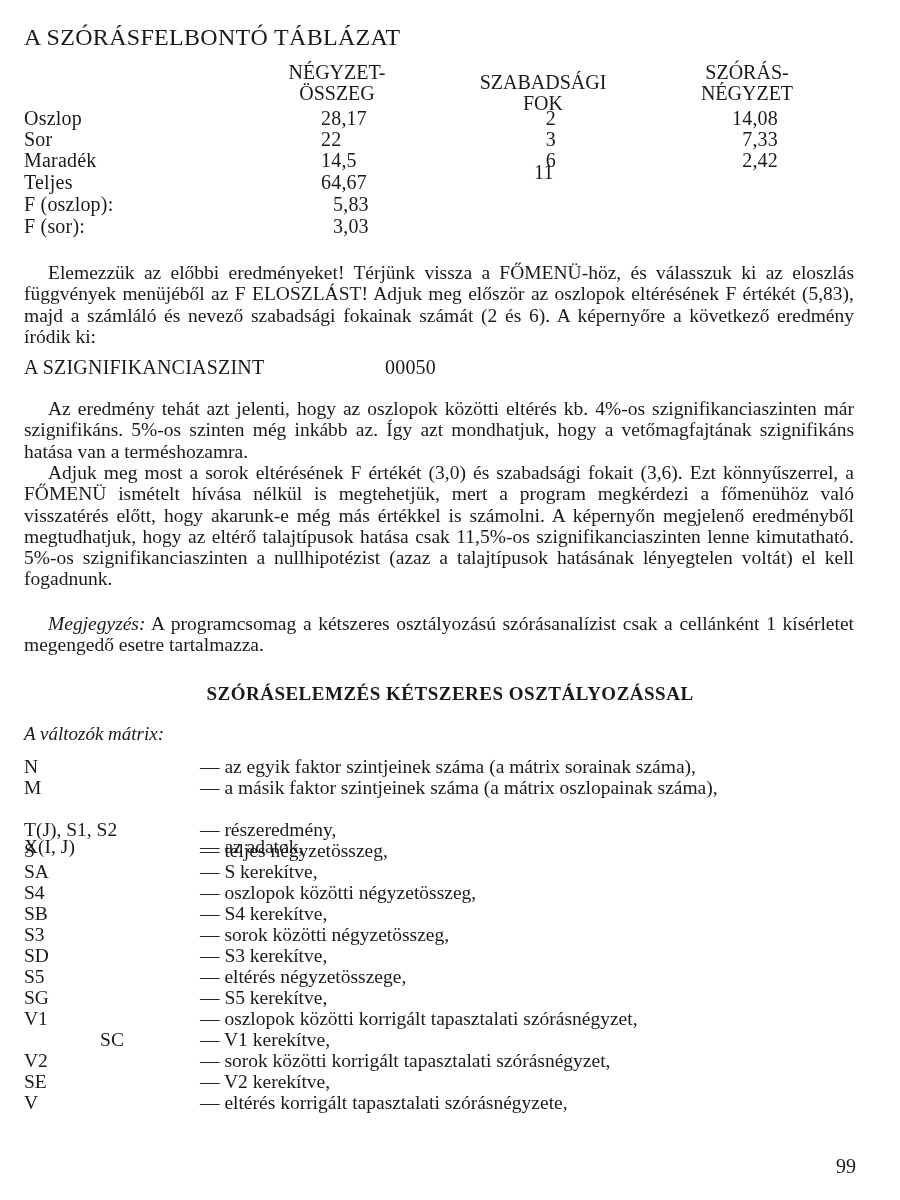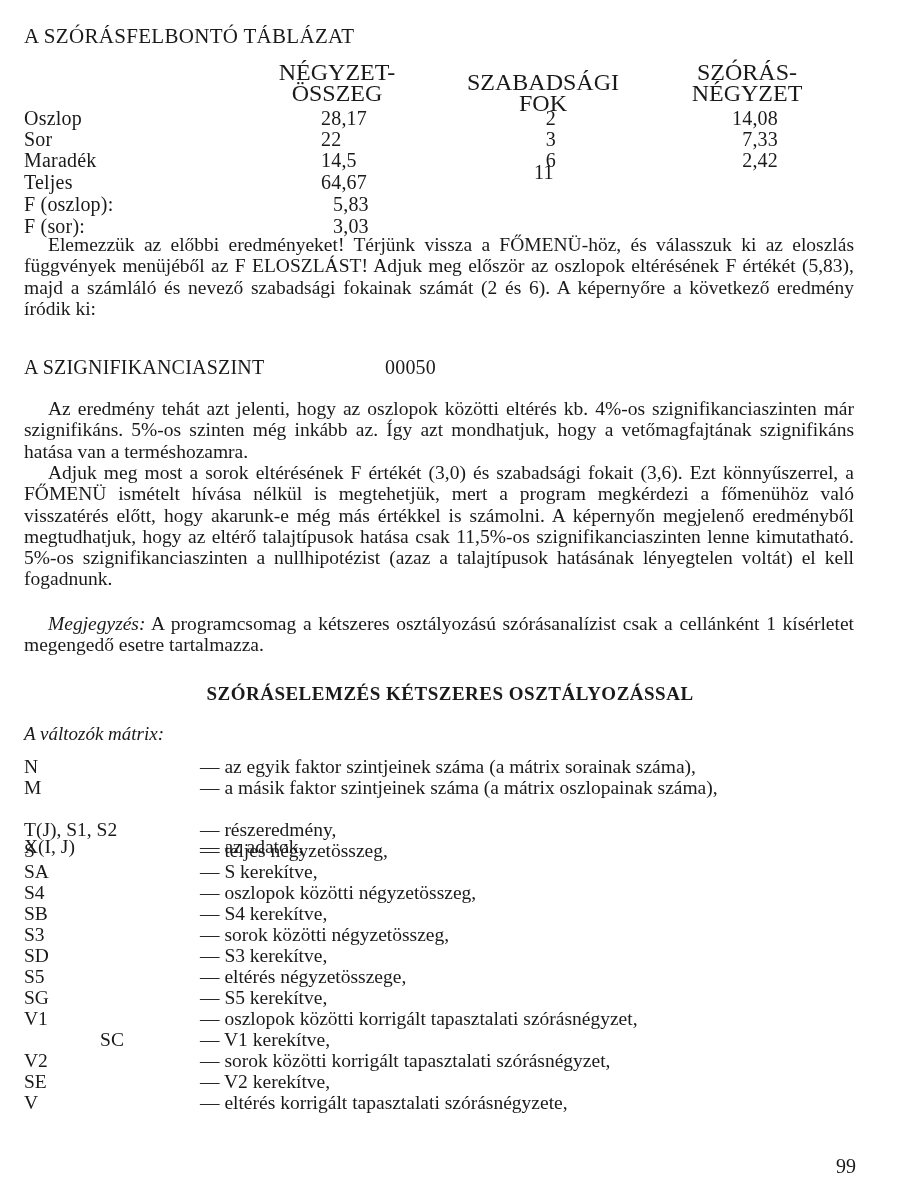--- a/index.html
+++ b/index.html
@@ -4,22 +4,22 @@
 <style>
   html, body { margin: 0; padding: 0; }
   body {
     width: 900px; height: 1200px; background: #ffffff; color: #1a1a1a;
     font-family: "Liberation Serif", "DejaVu Serif", serif;
     position: relative; overflow: hidden;
   }
   .page { position: absolute; left: 0; top: 0; width: 900px; height: 1200px; }
   .abs { position: absolute; white-space: nowrap; }
   .t { font-size: 20px; line-height: 21px; letter-spacing: 0.2px; }
-  .title { left: 24px; top: 24px; font-size: 21px; letter-spacing: 0.3px; }
-  .hdr { text-align: center; font-size: 24px; line-height: 21px; }
+  .title { left: 24px; top: 24px; font-size: 24px; letter-spacing: 0.3px; }
+  .hdr { text-align: center; font-size: 20px; line-height: 21px; }
   .rowlbl { left: 24px; }
   .num { text-align: right; }
   .para { position: absolute; left: 24px; width: 830px; font-size: 19.5px; line-height: 21.3px; text-align: justify; }
   .para p { margin: 0; }
   .indent { text-indent: 24px; }
   .para p::after { content: ""; }
   .sec-title { left: 0; width: 900px; text-align: center; top: 683px; font-size: 19px; font-weight: bold; letter-spacing: 0.5px; }
   .var-head { left: 24px; top: 723px; font-style: italic; font-size: 19px; }
   .var-row { position: absolute; left: 24px; font-size: 19.5px; line-height: 21px; white-space: nowrap; }
   .var-name { display: inline-block; width: 176px; }
@@ -67,21 +67,21 @@
     <div class="abs t" style="left:321px; top:172px;">64,67</div>
     <div class="abs t" style="left:534px; top:162px;">11</div>
 
     <div class="abs t rowlbl" style="top:194px;">F (oszlop):</div>
     <div class="abs t" style="left:333px; top:194px;">5,83</div>
 
     <div class="abs t rowlbl" style="top:216px;">F (sor):</div>
     <div class="abs t" style="left:333px; top:216px;">3,03</div>
   </div>
 
-  <div class="para" style="top:234px;">
+  <div class="para" style="top:262px;">
     <p class="indent">Elemezzük az előbbi eredményeket! Térjünk vissza a FŐMENÜ-höz, és válasszuk ki az eloszlás függvények menüjéből az F ELOSZLÁST! Adjuk meg először az oszlopok eltérésének F értékét (5,83), majd a számláló és nevező szabadsági fokainak számát (2 és 6). A képernyőre a következő eredmény íródik ki:</p>
   </div>
 
   <div class="abs t" style="left:24px; top:357px;">A SZIGNIFIKANCIASZINT</div>
   <div class="abs t" style="left:385px; top:357px;">00050</div>
 
   <div class="para" style="top:398px;">
     <p class="indent">Az eredmény tehát azt jelenti, hogy az oszlopok közötti eltérés kb. 4%-os szignifikanciaszinten már szignifikáns. 5%-os szinten még inkább az. Így azt mondhatjuk, hogy a vetőmagfajtának szignifikáns hatása van a terméshozamra.</p>
   </div>
 

